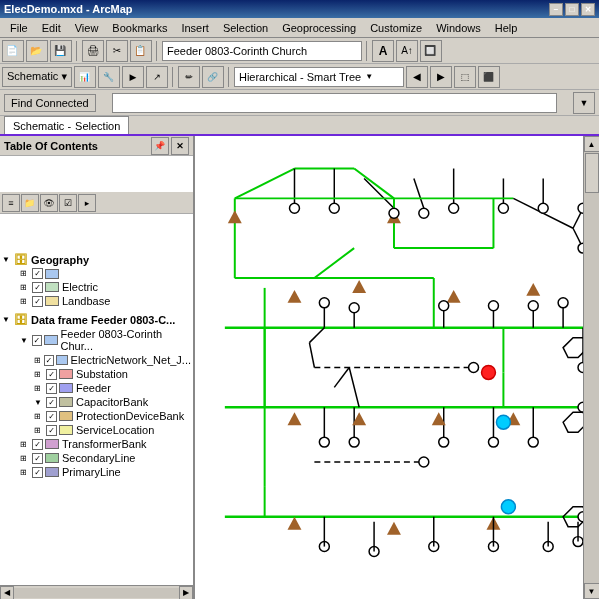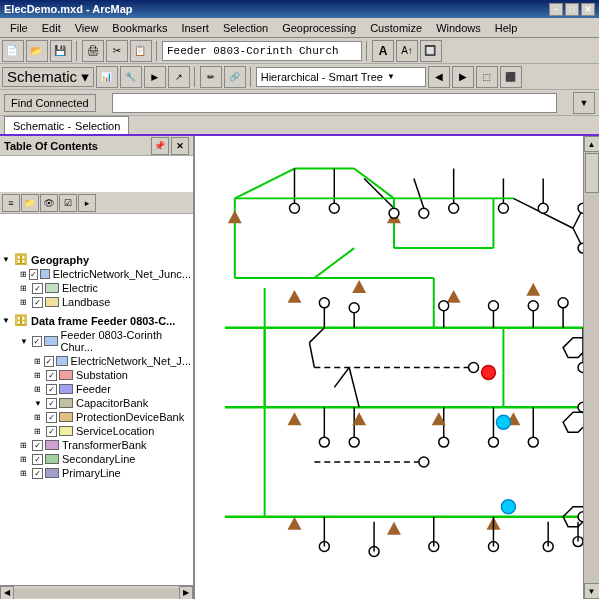--- a/index.html
+++ b/index.html
@@ -77,21 +77,21 @@
     #schematic-toolbar {
       background: #d4d0c8;
       height: 26px;
       display: flex;
       align-items: center;
       padding: 0 2px;
       gap: 2px;
       border-bottom: 1px solid #aaa;
     }
     .schematic-label {
-      font-size: 15px;
+      font-size: 11px;
       padding: 0 4px;
       background: #d4d0c8;
       border: 1px solid #888;
       height: 20px;
       display: flex; align-items: center;
       cursor: pointer;
     }
 
     
     #find-connected-bar {
@@ -247,21 +247,21 @@
 
 <div class="toolbar-row">
   <div class="toolbar-btn">📄</div>
   <div class="toolbar-btn">📂</div>
   <div class="toolbar-btn">💾</div>
   <div class="toolbar-separator"></div>
   <div class="toolbar-btn">🖨</div>
   <div class="toolbar-btn">✂</div>
   <div class="toolbar-btn">📋</div>
   <div class="toolbar-separator"></div>
-  <div class="toolbar-dropdown" style="width:200px; font-size:11px;font-family:Liberation Mono, monospace;">Feeder 0803-Corinth Church</div>
+  <div class="toolbar-dropdown" style="width:200px; font-size:11px;">Feeder 0803-Corinth Church</div>
   <div class="toolbar-separator"></div>
   <div class="toolbar-btn" style="font-weight:bold; font-size:12px;">A</div>
   <div class="toolbar-btn" style="font-size:10px;">A↑</div>
   <div class="toolbar-btn">🔲</div>
 </div>
 
 <div id="schematic-toolbar">
   <div class="schematic-label">Schematic ▾</div>
   <div class="toolbar-btn" style="font-size:9px;">📊</div>
   <div class="toolbar-btn" style="font-size:9px;">🔧</div>
@@ -317,21 +317,20 @@
 
         <div class="toc-group-header">
           <span class="expand-icon">▼</span>
           <span style="color:#c8a000; margin-right:3px;">🗄</span>
           <span>Geography</span>
         </div>
         <div class="toc-item" style="padding-left:20px;">
           <span class="expand-icon">⊞</span>
           <span class="checkbox checked"></span>
           <span style="width:14px;height:10px;background:#aac8f0;border:1px solid #666;margin-right:3px;display:inline-block;"></span>
-          <span>ElectricNetwork_Net_Junc...</span>
         </div>
         <div class="toc-item" style="padding-left:20px;">
           <span class="expand-icon">⊞</span>
           <span class="checkbox checked"></span>
           <span style="width:14px;height:10px;background:#c0e0c0;border:1px solid #666;margin-right:3px;display:inline-block;"></span>
           <span>Electric</span>
         </div>
         <div class="toc-item" style="padding-left:20px;">
           <span class="expand-icon">⊞</span>
           <span class="checkbox checked"></span>

